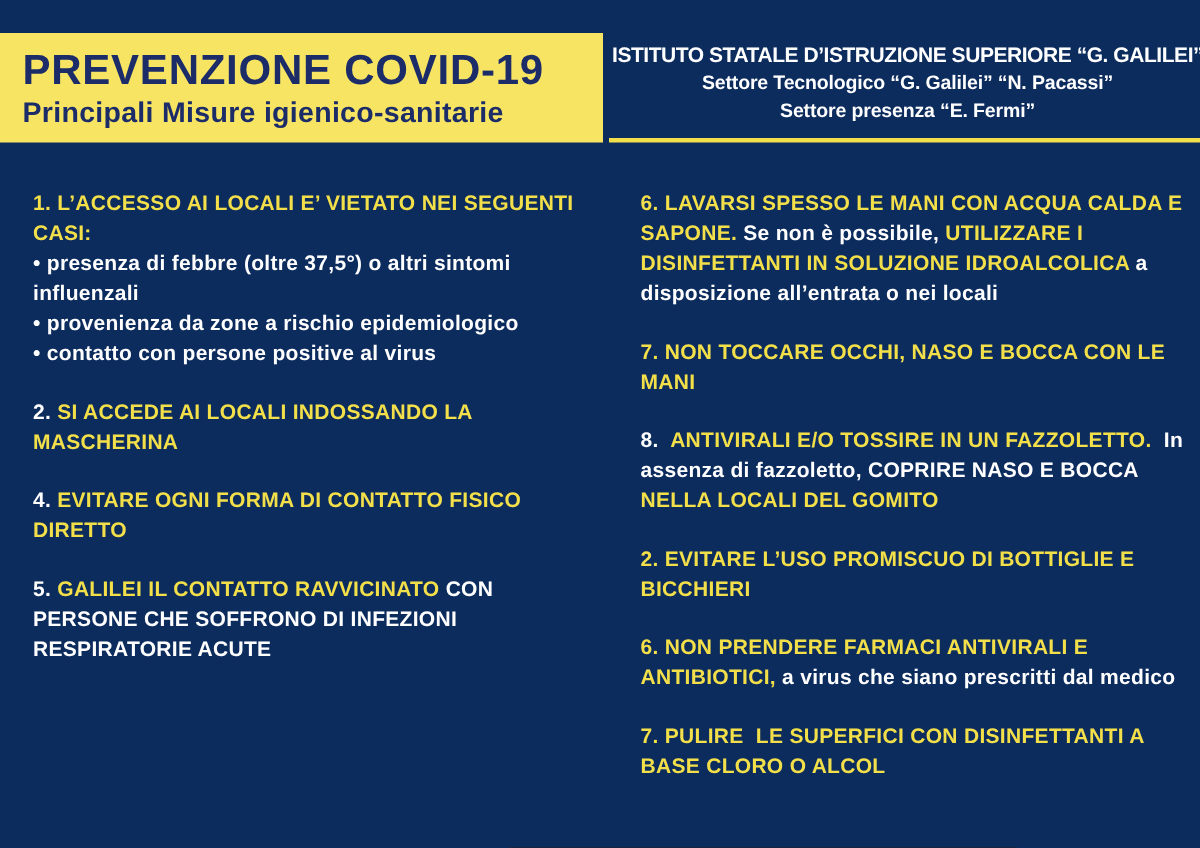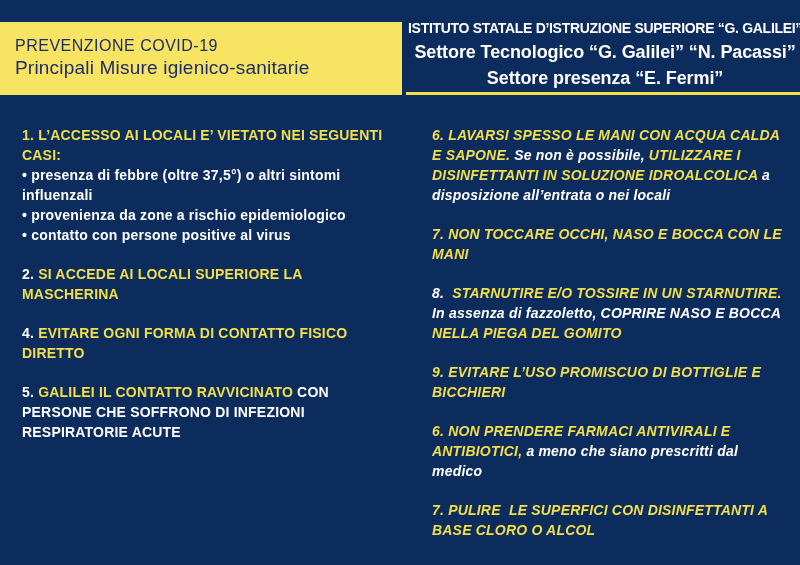--- a/index.html
+++ b/index.html
@@ -30,29 +30,29 @@
     width: 402px;
     background: var(--banner);
     display: flex;
     flex-direction: column;
     justify-content: center;
     padding-left: 15px;
     flex-shrink: 0;
   }
   .poster-title {
     color: var(--navy);
-    font-size: 16px;
-    font-weight: normal;
+    font-size: 28px;
+    font-weight: bold;
     letter-spacing: 0.5px;
     line-height: 1.25;
   }
   .poster-subtitle {
     color: var(--navy);
     font-size: 19px;
-    font-weight: normal;
+    font-weight: bold;
     letter-spacing: 0.2px;
     line-height: 1.3;
   }
   .institute-header {
     flex: 1;
     display: flex;
     flex-direction: column;
     justify-content: center;
     align-items: center;
     text-align: center;
@@ -61,42 +61,41 @@
     padding: 0 6px 8px 6px;
     position: relative;
   }
   .institute-name {
     font-size: 14px;
     white-space: nowrap;
     letter-spacing: -0.3px;
     line-height: 1.45;
   }
   .institute-sector {
-    font-size: 18px;
+    font-size: 13px;
     line-height: 1.45;
     letter-spacing: -0.1px;
   }
   .header-divider {
     position: absolute;
     bottom: 0;
     left: 4px;
     right: 5px;
     height: 3px;
     background: var(--yellow);
   }
   .body-columns {
     display: flex;
     padding: 30px 10px 0 22px;
-    gap: 22px;
   }
   .column {
     display: block;
   }
   .column-left { width: 366px; flex-shrink: 0; }
-  .column-right { flex: 1; margin-left: 22px; font-style: italic; }
+  .column-right { flex: 1; margin-left: 39px; }
   .item {
     font-size: 14px;
     font-weight: bold;
     line-height: 20px;
     letter-spacing: 0.2px;
     white-space: pre-wrap;
     margin-bottom: 19px;
   }
   .seg-y { color: var(--yellow); }
   .seg-w { color: var(--white); }
@@ -116,26 +115,26 @@
       <div class="institute-sector">Settore presenza “E. Fermi”</div>
       <div class="header-divider"></div>
     </div>
   </div>
   <div class="body-columns">
     <div class="column column-left">
         <p class="item"><span class="seg-y">1. L’ACCESSO AI LOCALI E’ VIETATO NEI SEGUENTI CASI:</span><span class="seg-w">
 • presenza di febbre (oltre 37,5°) o altri sintomi influenzali
 • provenienza da zone a rischio epidemiologico
 • contatto con persone positive al virus</span></p>
-        <p class="item"><span class="seg-w">2. </span><span class="seg-y">SI ACCEDE AI LOCALI SUPERIORE LA MASCHERINA</span></p>
+        <p class="item"><span class="seg-w">2. </span><span class="seg-y">SI ACCEDE AI LOCALI INDOSSANDO LA MASCHERINA</span></p>
         <p class="item"><span class="seg-w">4. </span><span class="seg-y">EVITARE OGNI FORMA DI CONTATTO FISICO DIRETTO</span></p>
         <p class="item"><span class="seg-w">5. </span><span class="seg-y">GALILEI IL CONTATTO RAVVICINATO </span><span class="seg-w">CON PERSONE CHE SOFFRONO DI INFEZIONI RESPIRATORIE ACUTE</span></p>
       </div>
     <div class="column column-right">
         <p class="item"><span class="seg-y">6. LAVARSI SPESSO LE MANI CON ACQUA CALDA E SAPONE. </span><span class="seg-w">Se non è possibile, </span><span class="seg-y">UTILIZZARE I DISINFETTANTI IN SOLUZIONE IDROALCOLICA </span><span class="seg-w">a disposizione all’entrata o nei locali</span></p>
         <p class="item"><span class="seg-y">7. NON TOCCARE OCCHI, NASO E BOCCA CON LE MANI</span></p>
-        <p class="item"><span class="seg-w">8.  </span><span class="seg-y">STARNUTIRE E/O TOSSIRE IN UN STARNUTIRE.  </span><span class="seg-w">In assenza di fazzoletto, COPRIRE NASO E BOCCA </span><span class="seg-y">NELLA PIEGA DEL GOMITO</span></p>
-        <p class="item"><span class="seg-y">9. EVITARE L’USO PROMISCUO DI BOTTIGLIE E BICCHIERI</span></p>
-        <p class="item"><span class="seg-y">6. NON PRENDERE FARMACI ANTIVIRALI E ANTIBIOTICI, </span><span class="seg-w">a meno che siano prescritti dal medico</span></p>
+        <p class="item"><span class="seg-w">8.  </span><span class="seg-y">ANTIVIRALI E/O TOSSIRE IN UN FAZZOLETTO.  </span><span class="seg-w">In assenza di fazzoletto, COPRIRE NASO E BOCCA </span><span class="seg-y">NELLA LOCALI DEL GOMITO</span></p>
+        <p class="item"><span class="seg-y">2. EVITARE L’USO PROMISCUO DI BOTTIGLIE E BICCHIERI</span></p>
+        <p class="item"><span class="seg-y">6. NON PRENDERE FARMACI ANTIVIRALI E ANTIBIOTICI, </span><span class="seg-w">a virus che siano prescritti dal medico</span></p>
         <p class="item"><span class="seg-y">7. PULIRE  LE SUPERFICI CON DISINFETTANTI A BASE CLORO O ALCOL</span></p>
       </div>
   </div>
 </div>
 
 </body></html>

